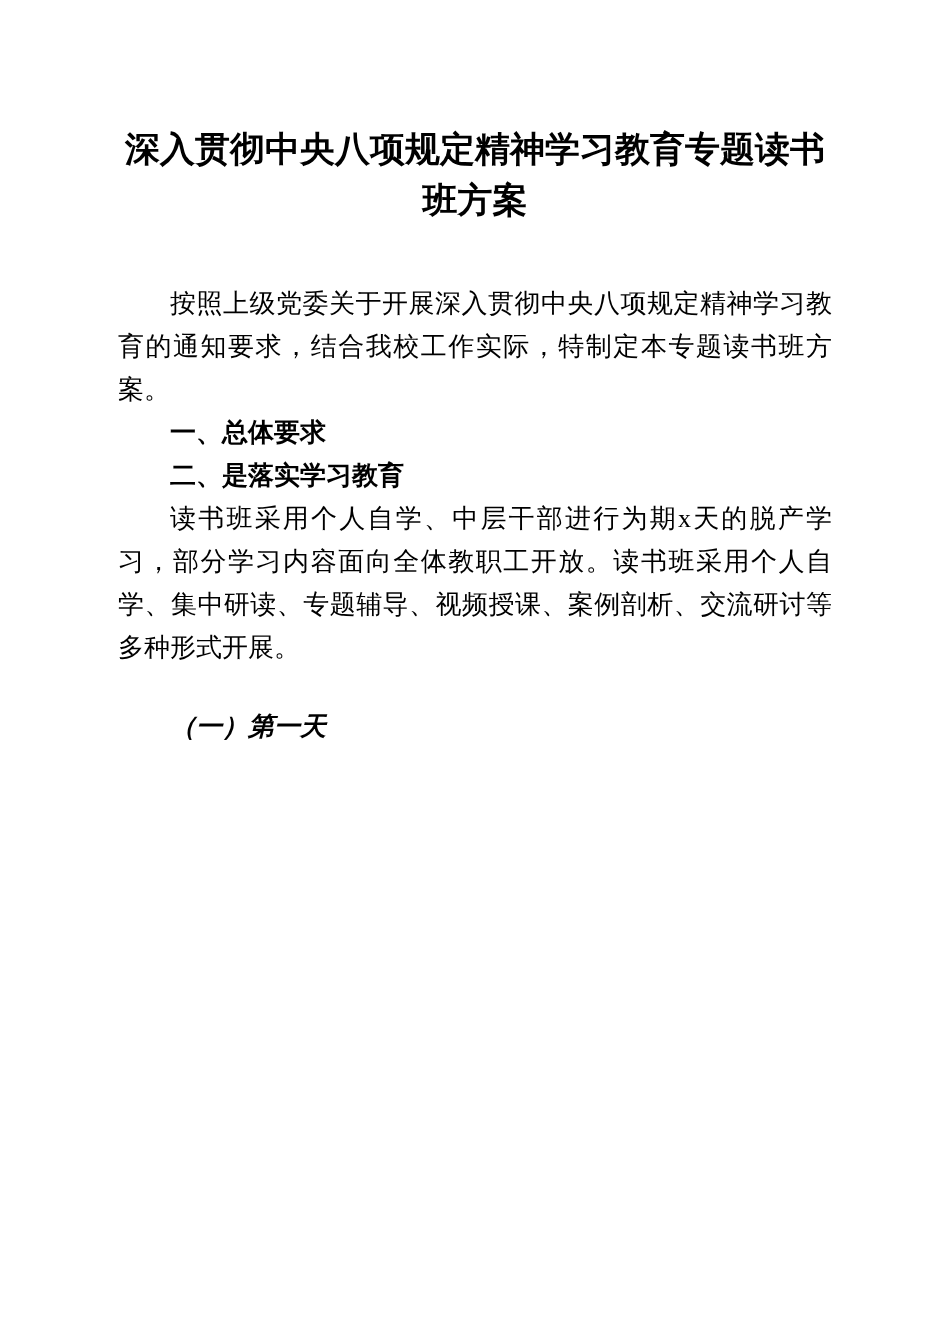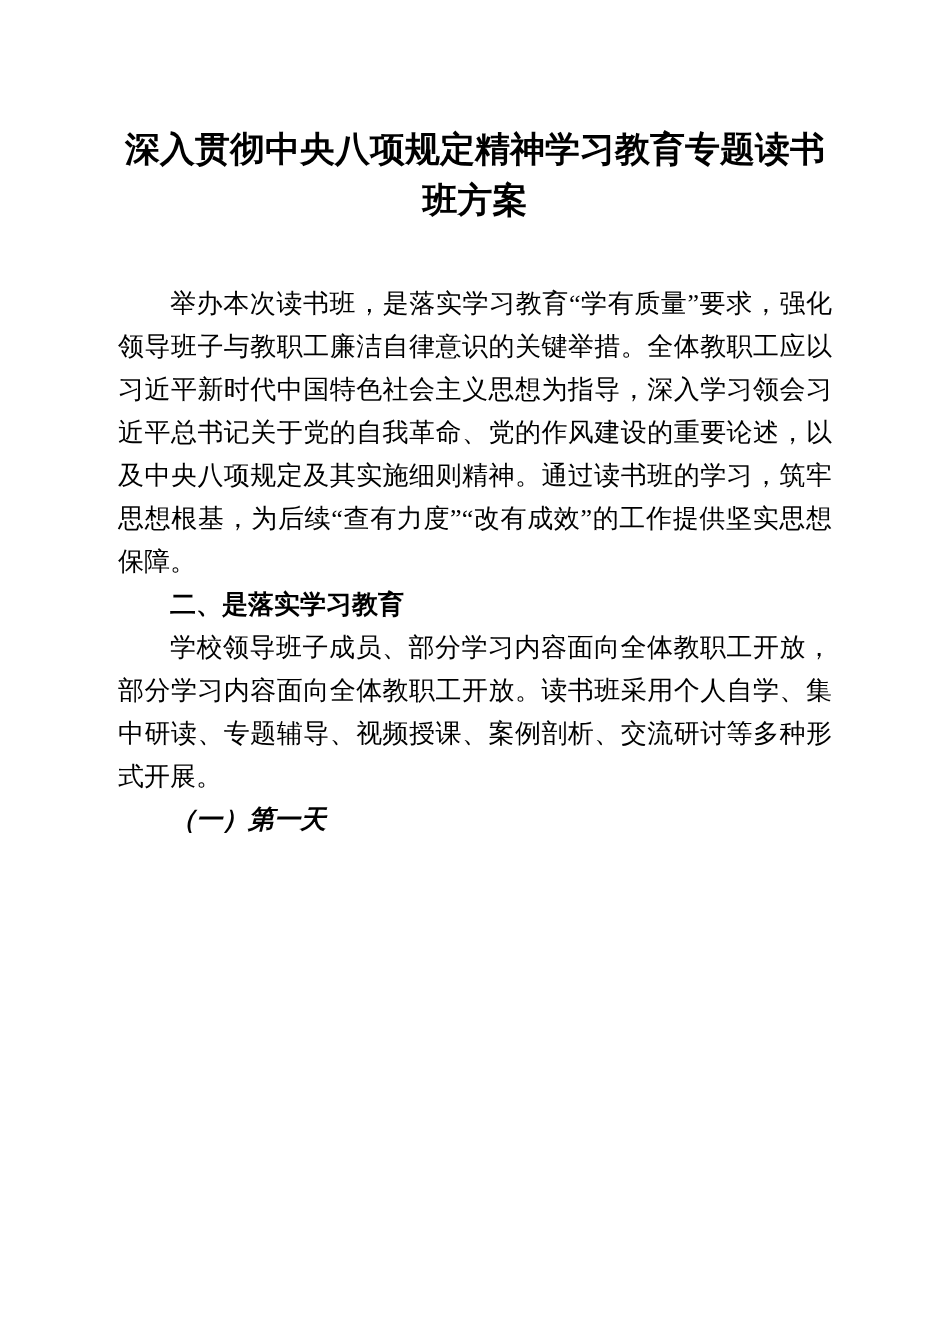--- a/index.html
+++ b/index.html
@@ -36,26 +36,28 @@
     word-break: break-all;
   }
   .doc-body p.heading1 {
     font-weight: bold;
     font-family: "Liberation Sans", "DejaVu Sans", sans-serif;
   }
   .doc-body p.heading2 {
     font-weight: bold;
     font-style: italic;
     font-family: "Liberation Serif", "DejaVu Serif", serif;
+    margin-top: 36px;
   }
 </style>
 </head>
 <body>
 
 <div class="page">
   <h1 class="doc-title">深入贯彻中央八项规定精神学习教育专题读书班方案</h1>
   <div class="doc-body" id="doc-body">
-      <p class="body">举办本次读书班，是落实学习教育“学有质量”要求，强化领导班子与教职工廉洁自律意识的关键举措。全体教职工应以习近平新时代中国特色社会主义思想为指导，深入学习领会习近平总书记关于党的自我革命、党的作风建设的重要论述，以及中央八项规定及其实施细则精神。通过读书班的学习，筑牢思想根基，为后续“查有力度”“改有成效”的工作提供坚实思想保障。</p>
+      <p class="body">按照上级党委关于开展深入贯彻中央八项规定精神学习教育的通知要求，结合我校工作实际，特制定本专题读书班方案。</p>
+      <p class="heading1">一、总体要求</p>
       <p class="heading1">二、是落实学习教育</p>
-      <p class="body">学校领导班子成员、部分学习内容面向全体教职工开放，部分学习内容面向全体教职工开放。读书班采用个人自学、集中研读、专题辅导、视频授课、案例剖析、交流研讨等多种形式开展。</p>
+      <p class="body">读书班采用个人自学、中层干部进行为期x天的脱产学习，部分学习内容面向全体教职工开放。读书班采用个人自学、集中研读、专题辅导、视频授课、案例剖析、交流研讨等多种形式开展。</p>
       <p class="heading2">（一）第一天</p>
     </div>
 </div>
 
 </body></html>

